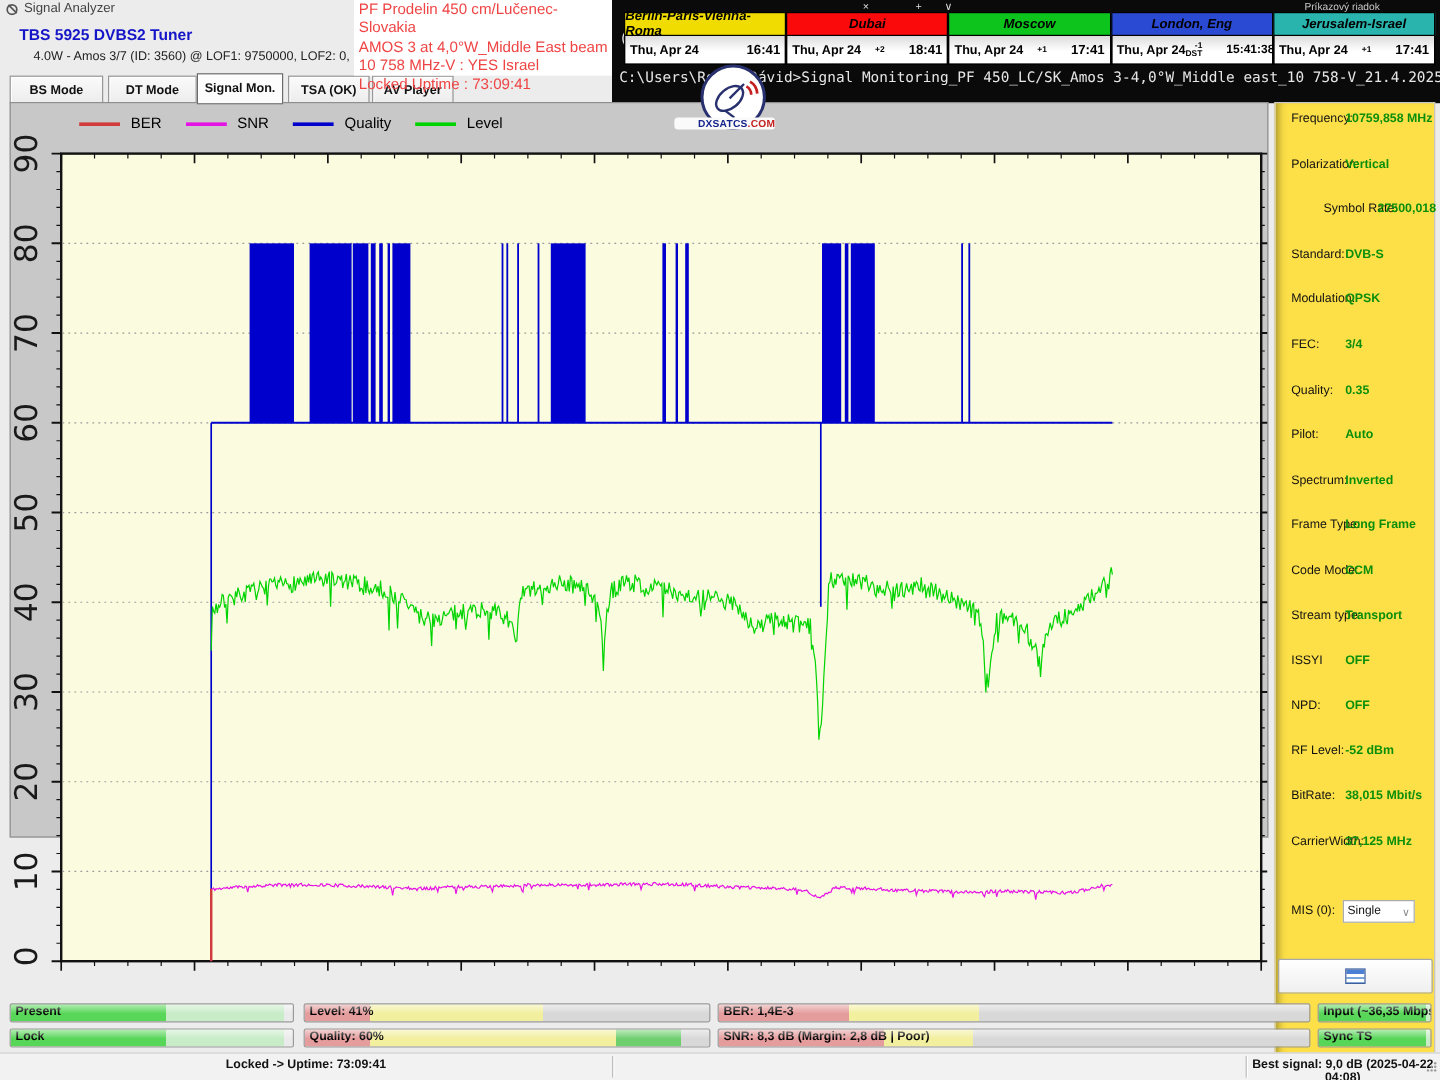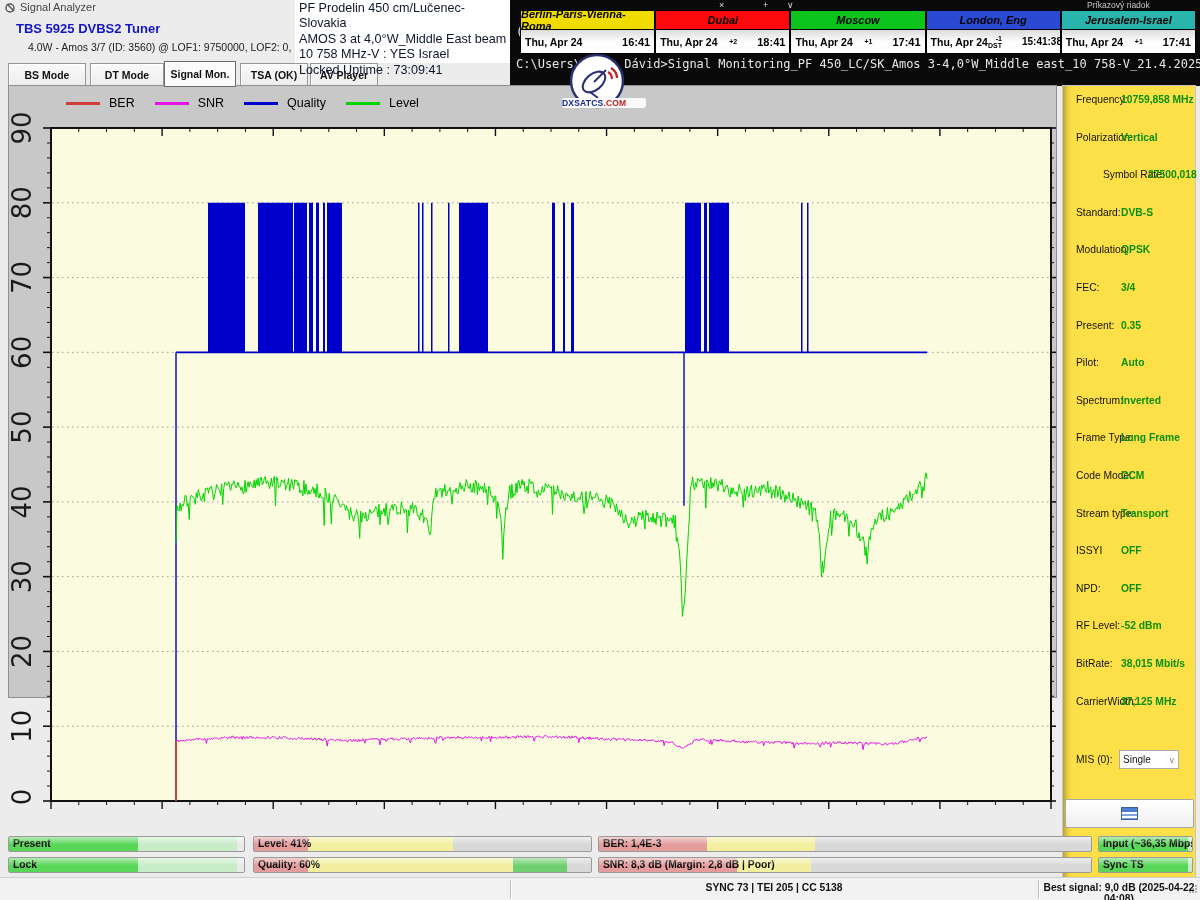--- a/index.html
+++ b/index.html
@@ -13,21 +13,21 @@
   
   #tuner-name{left:16px;top:21px;font-size:13px;font-weight:bold;color:#1515c8;}
   #tuner-details{left:28px;top:41px;font-size:10.5px;color:#222;}
   
   .tab{top:63px;height:21px;background:linear-gradient(#fafafa,#ededed);border:1px solid #979797;
        box-shadow:inset 1px 1px 0 #fff;font-size:10.5px;font-weight:600;color:#111;
        display:flex;align-items:center;justify-content:center;cursor:pointer;text-align:right;}
   .tab.active{top:61px;height:24px;background:#fcfcfc;border-color:#6a6a6a;z-index:3;}
   
   #info-block{left:295px;top:0;width:216px;height:63px;background:#fff;padding:1px 0 0 4px;
-              box-sizing:border-box;font-size:12.6px;line-height:15.4px;color:#0f172a;}
+              box-sizing:border-box;font-size:12.6px;line-height:15.4px;color:#ef4444;}
   
   #console{left:510px;top:0;width:690px;height:86px;background:#0a0a0a;}
   #console-title{left:577px;top:0;font-size:8.5px;color:#c8c8c8;}
   .con-ctl{top:0;font-size:9px;color:#ddd;cursor:pointer;}
   #prompt-line{left:6px;top:57px;font-family:"DejaVu Sans Mono",monospace;font-size:12px;color:#e6e6e6;white-space:pre;}
   #console-line1{left:6px;top:25px;font-family:"DejaVu Sans Mono",monospace;font-size:12px;color:#e6e6e6;}
   
   #clocks{left:520px;top:10px;width:676px;height:44px;display:flex;z-index:2;}
   .clock{width:135.2px;height:44px;box-sizing:border-box;}
   .clock-head{height:20px;border:1px solid #000;box-sizing:border-box;display:flex;align-items:center;
@@ -41,21 +41,21 @@
   .c-time{font-size:11px;margin-left:17px;}
   
   #chart-panel{left:8px;top:85px;width:1049px;height:613px;background:#c8c8c8;border:1px solid #8f8f8f;
                box-sizing:border-box;}
   #legend{position:absolute;left:57px;top:8px;height:18px;display:flex;align-items:center;column-gap:20px;}
   .lg-item{display:flex;align-items:center;column-gap:9px;}
   .lg-line{width:34px;height:3px;display:inline-block;}
   .lg-label{font-size:12.5px;color:#000;}
   #chart-svg{position:absolute;left:0;top:0;}
   
-  #logo{left:568px;top:52px;width:72px;height:62px;z-index:4;text-align:left;}
+  #logo{left:568px;top:52px;width:72px;height:62px;z-index:4;text-align:right;}
   #logo-text{position:absolute;left:-6px;top:46px;width:84px;background:#fafafa;border-radius:3px;
              font-size:8.5px;font-weight:bold;letter-spacing:.2px;}
   #logo-text .dx{color:#16258c;} #logo-text .com{color:#c22020;}
   
   #params{left:1062px;top:85px;width:134px;height:872px;background:#fde047;border:1px solid #c6c6c6;
           box-sizing:border-box;box-shadow:inset 7px 0 7px -5px rgba(0,0,0,.38);}
   .prow{position:absolute;left:0;width:100%;height:16px;}
   .plabel{position:absolute;left:13px;font-size:10.3px;color:#111;}
   .pvalue{position:absolute;left:58px;font-size:10.3px;font-weight:bold;color:#0b8f0b;white-space:nowrap;}
   #mis-select{position:absolute;left:56px;top:664px;width:60px;height:19px;background:#fff;
@@ -449,21 +449,21 @@
     </div>
     <div class="prow" style="top: 158.4px;">
       <span class="plabel">Modulation:</span>
       <span class="pvalue">QPSK</span>
     </div>
     <div class="prow" style="top: 196px;">
       <span class="plabel">FEC:</span>
       <span class="pvalue">3/4</span>
     </div>
     <div class="prow" style="top: 233.6px;">
-      <span class="plabel">Present:</span>
+      <span class="plabel">Quality:</span>
       <span class="pvalue">0.35</span>
     </div>
     <div class="prow" style="top: 271.2px;">
       <span class="plabel">Pilot:</span>
       <span class="pvalue">Auto</span>
     </div>
     <div class="prow" style="top: 308.8px;">
       <span class="plabel">Spectrum:</span>
       <span class="pvalue">Inverted</span>
     </div>
@@ -531,22 +531,22 @@
     <span class="ind-label">Quality: 60%</span>
   </div>
 <div class="abs ind" style="left: 598px; top: 857px; width: 494px; background: linear-gradient(to right, rgb(228, 156, 156) 0%, rgb(228, 156, 156) 28%, rgb(242, 239, 158) 28%, rgb(242, 239, 158) 43%, rgb(216, 216, 216) 43%, rgb(216, 216, 216) 100%);">
     <span class="ind-label">SNR: 8,3 dB (Margin: 2,8 dB | Poor)</span>
   </div>
 <div class="abs ind" style="left: 1098px; top: 857px; width: 95px; background: linear-gradient(to right, rgb(88, 214, 88) 0%, rgb(88, 214, 88) 96%, rgb(200, 236, 200) 96%, rgb(200, 236, 200) 100%);">
     <span class="ind-label">Sync TS</span>
   </div>
 
 <div class="abs" id="statusbar">
+  <span class="sb-cell" style="left:0;width:510px;">Locked -&gt; Uptime: 73:09:41</span>
   <span class="sb-sep" style="left:510px;"></span>
-  <span class="sb-cell" style="left:511px;width:526px;">SYNC 73 | TEI 205 | CC 5138</span>
   <span class="sb-sep" style="left:1038px;"></span>
   <span class="sb-cell" style="left:1039px;width:160px;">Best signal: 9,0 dB (2025-04-22 04:08)</span>
 </div>
 <svg id="resize-grip" width="10" height="10">
   <g fill="#9a9a9a">
       <circle cx="8" cy="2" r="1"></circle>
       <circle cx="8" cy="5" r="1"></circle>
       <circle cx="8" cy="8" r="1"></circle>
       <circle cx="5" cy="5" r="1"></circle>
       <circle cx="5" cy="8" r="1"></circle>

